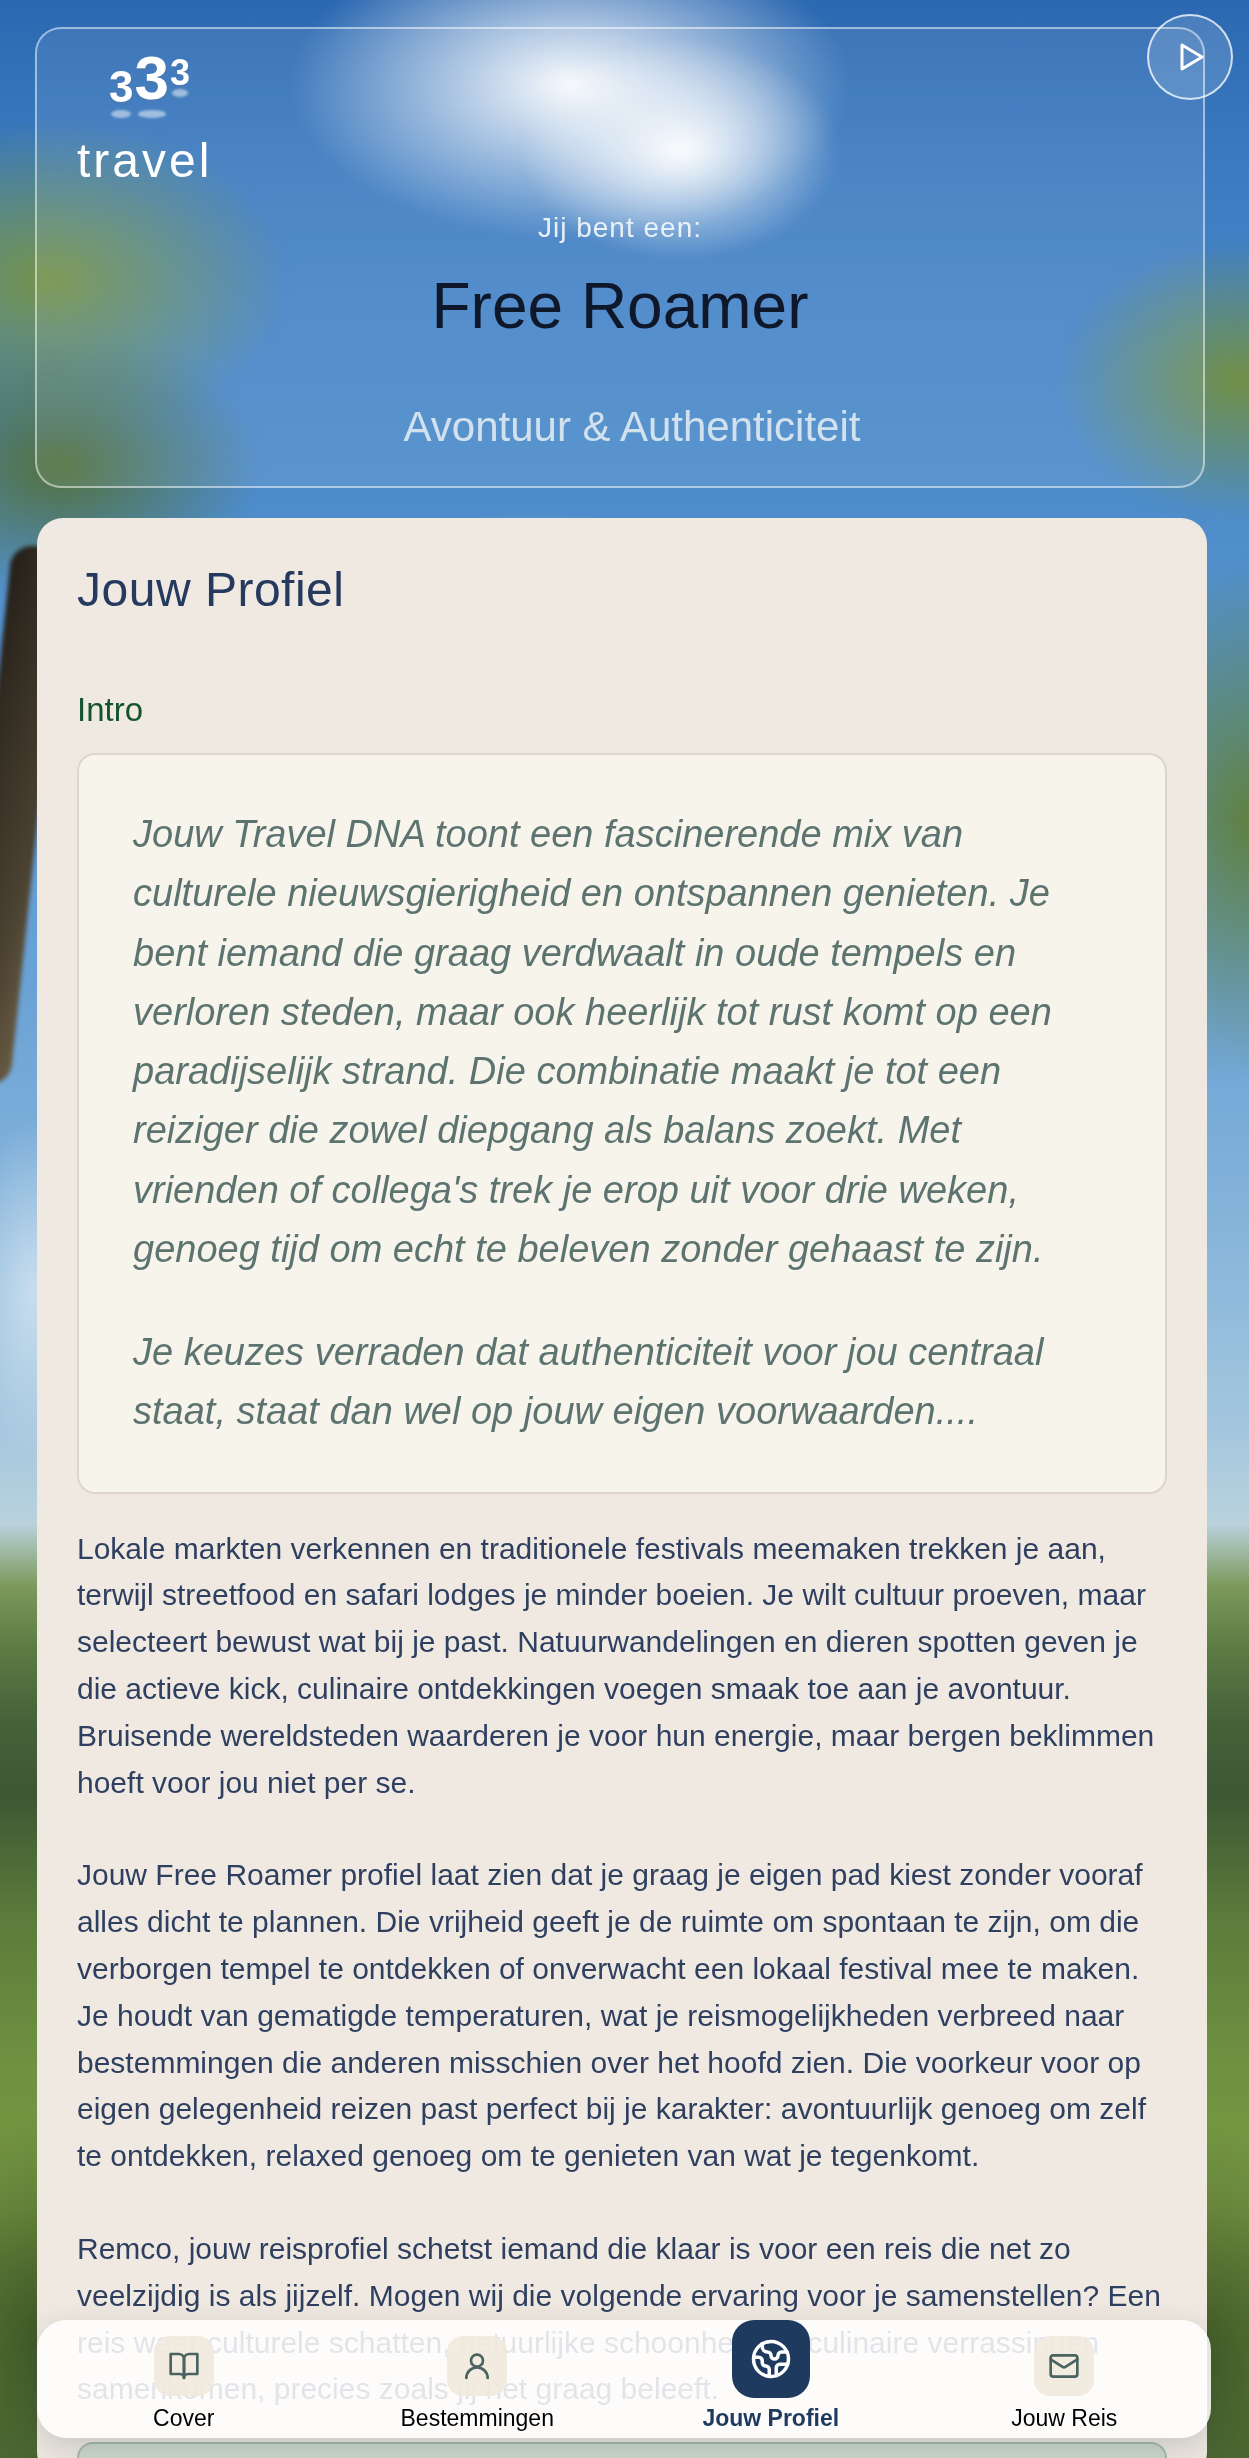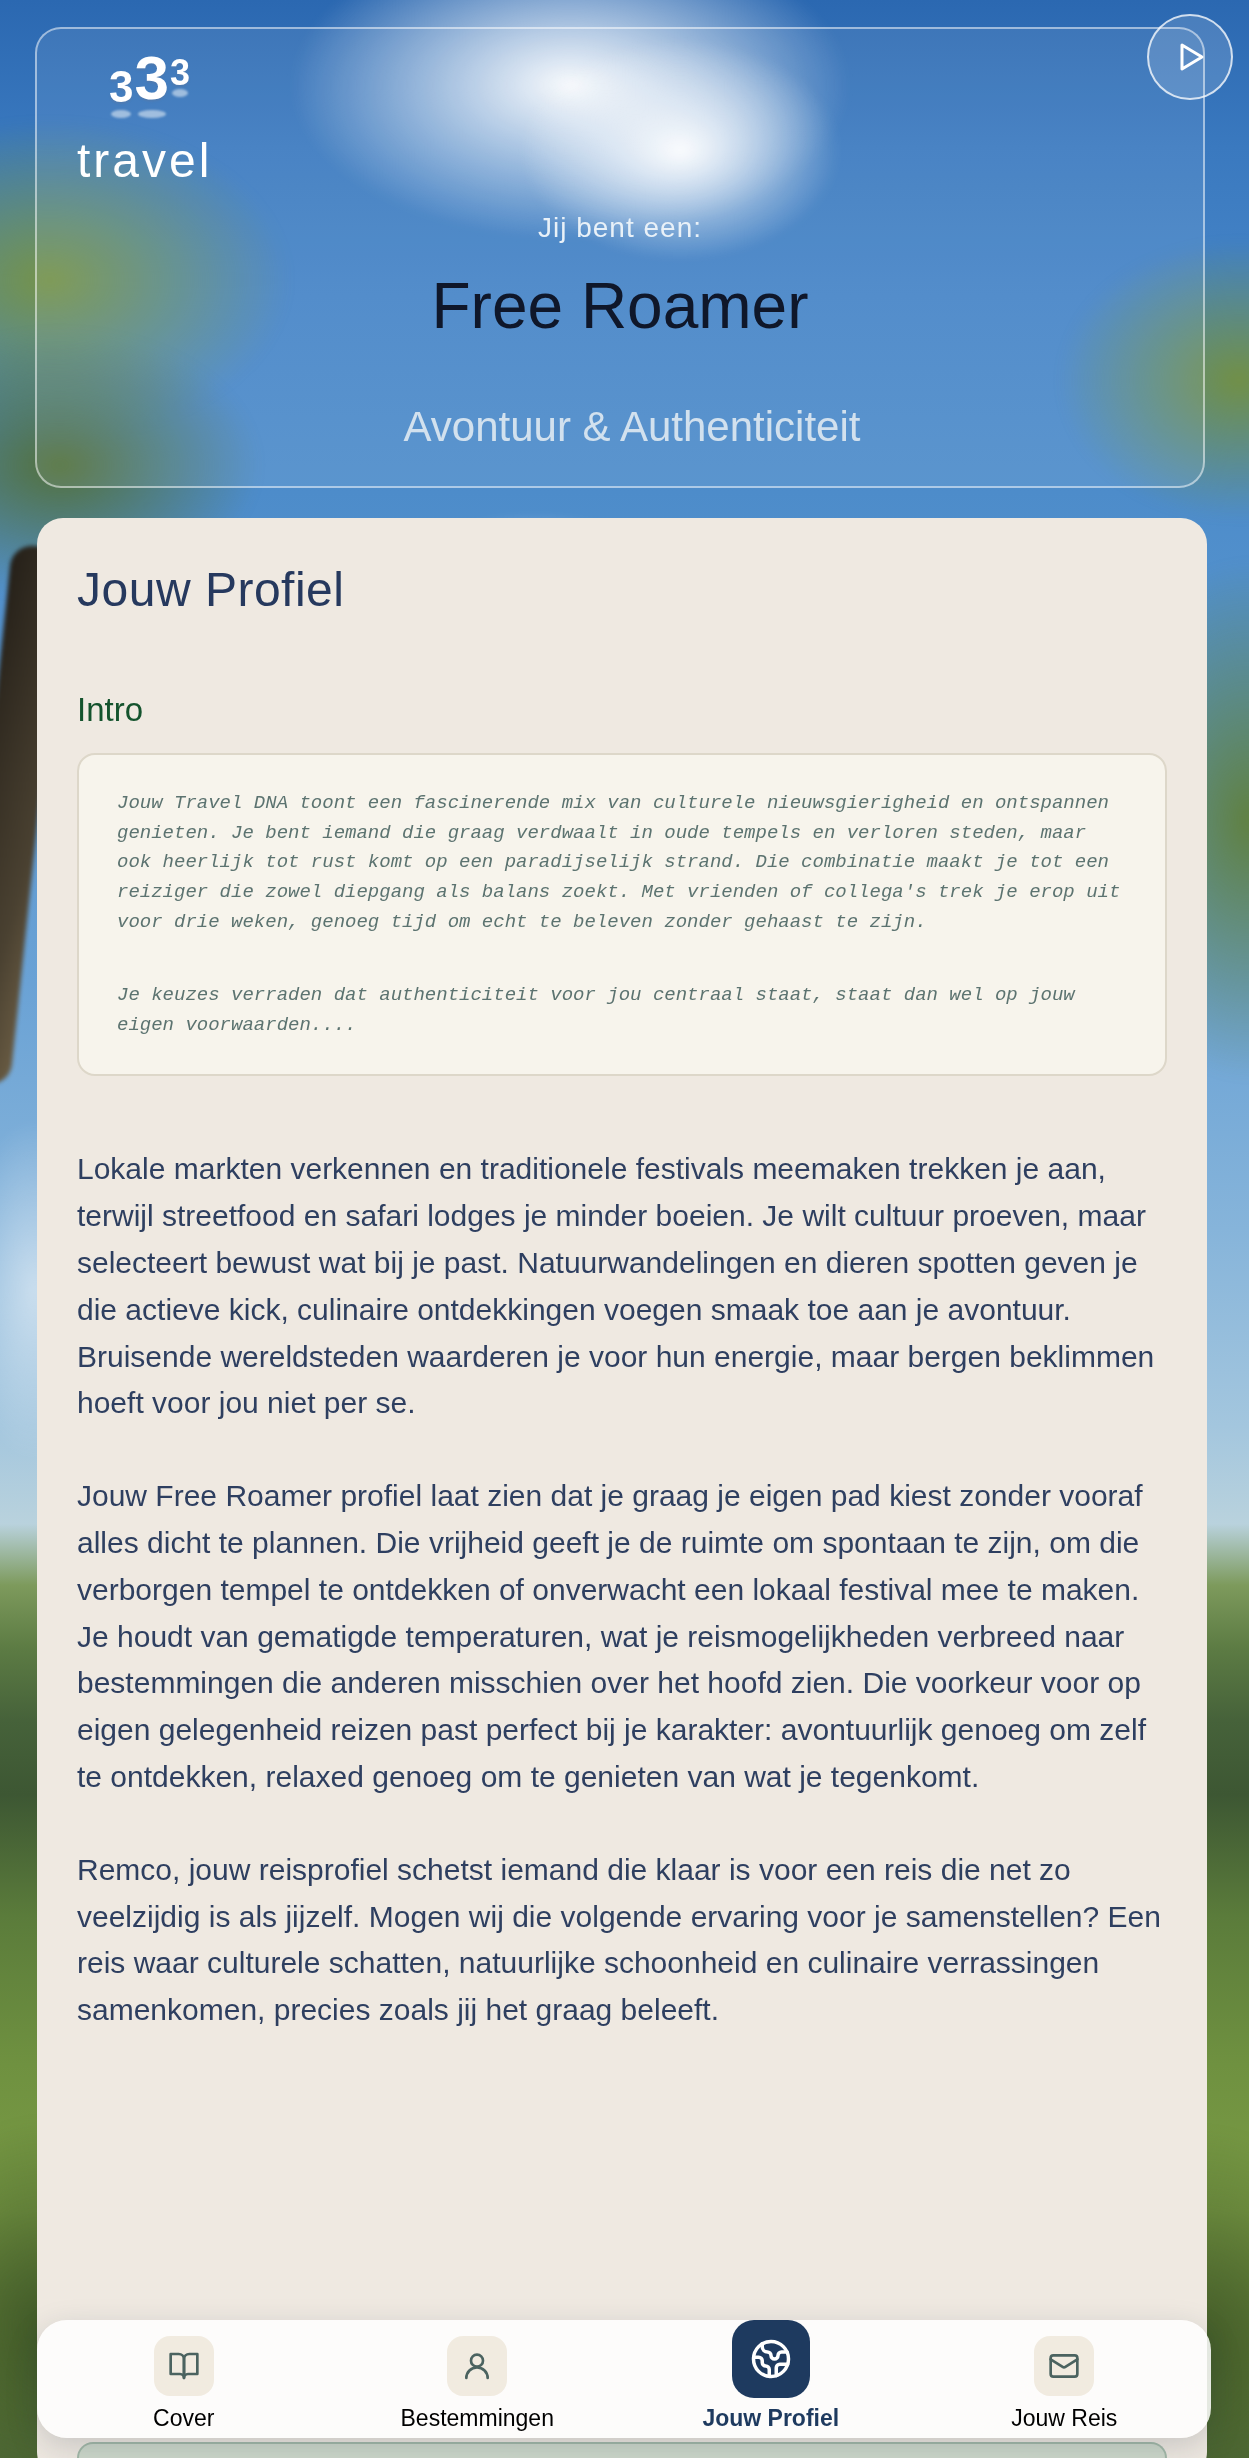--- a/index.html
+++ b/index.html
@@ -65,24 +65,24 @@
     font-size:42px;font-weight:400;color:#d2e1ee;padding-left:12px;}
 
   
   .main-card{position:absolute;left:37px;top:518px;width:1170px;height:1960px;z-index:2;
     background:#efe9e1;border-radius:26px;box-sizing:border-box;
     padding:44px 40px 0 40px;}
   .profile-title{margin:0;font-size:48px;font-weight:500;color:#26395e;letter-spacing:.5px;}
   .section-heading{margin:74px 0 0;font-size:33px;font-weight:500;color:#14532d;}
   .quote-box{margin-top:24px;background:#f7f4ec;border:2px solid #ddd7c9;border-radius:18px;
     padding:34px 38px;box-sizing:border-box;}
-  .quote-box p{margin:0;font-style:italic;font-size:19px;line-height:1.56;color:#5c7370;font-family:Liberation Mono, monospace;}
+  .quote-box p{margin:16px;font-style:italic;font-size:38px;line-height:1.56;color:#5c7370;}
   .quote-box p + p{margin-top:44px;}
   .body-text p{font-size:30px;line-height:1.56;color:#2e3f60;margin:46px 0 0;}
-  .body-text p:first-child{margin-top:70px;}
+  .body-text p:first-child{margin-top:32px;}
 
   
   .upcoming-box{position:absolute;left:77px;top:2442px;width:1090px;height:30px;z-index:3;
     background:#ced9cb;border:2px solid #a4baa9;border-bottom:none;
     border-radius:16px 16px 0 0;box-sizing:border-box;}
 
   
   .bottom-nav{position:absolute;left:37px;top:2320px;width:1174px;height:118px;z-index:5;
     background:rgba(255,255,255,.86);border-radius:30px;
     box-shadow:0 10px 32px rgba(20,40,60,.18);

